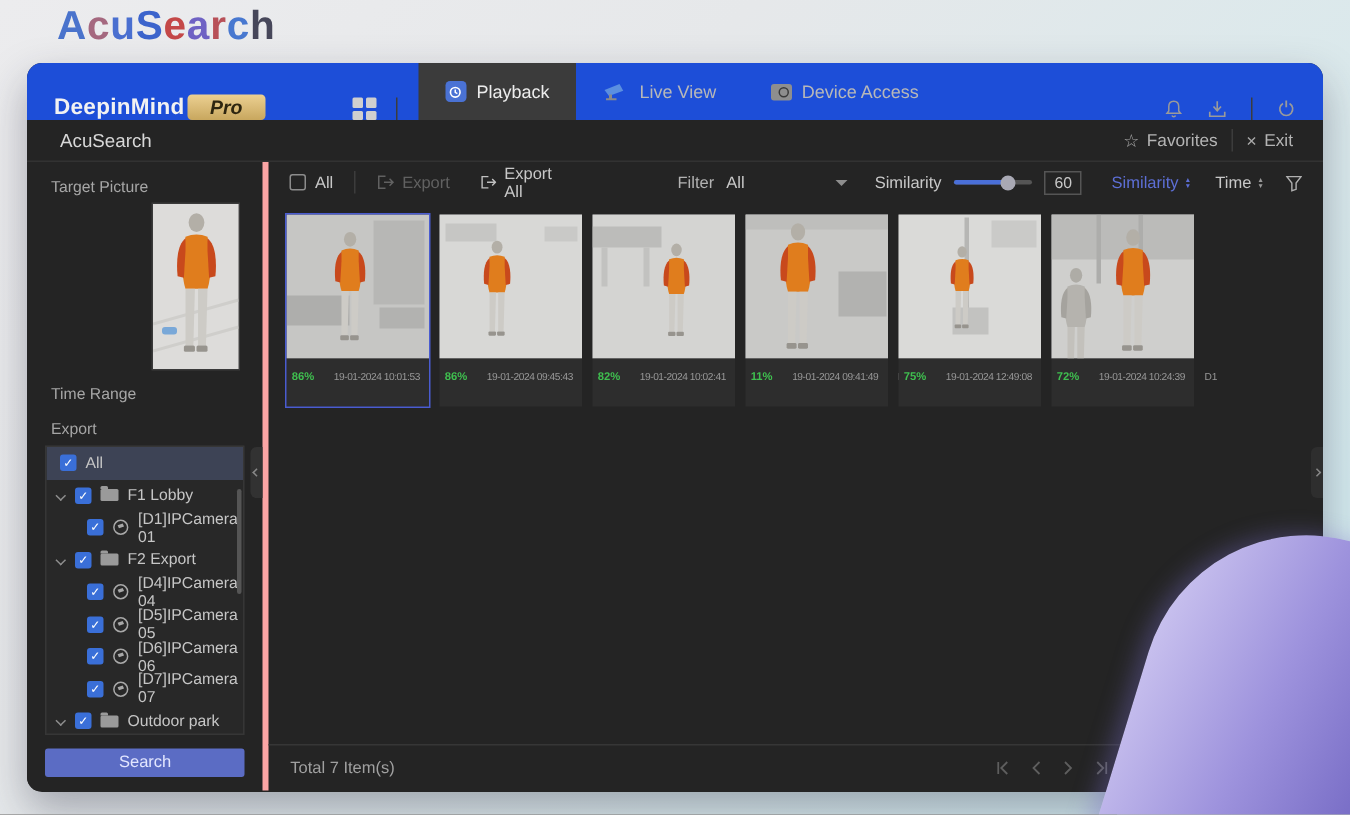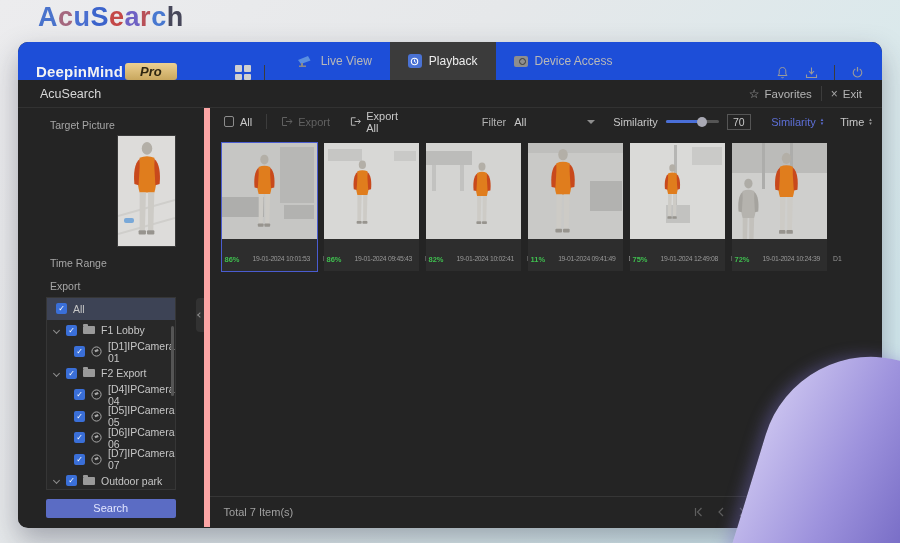--- a/index.html
+++ b/index.html
@@ -38,21 +38,21 @@
 
   
   .subheader { height:28px; background:#242424; border-bottom:1px solid #323232; display:flex; align-items:center; }
   .sh-title { margin-left:22px; font-size:12.5px; color:#d8d8d8; }
   .sh-right { margin-left:auto; margin-right:20px; display:flex; align-items:center; gap:9px; font-size:11.5px; color:#b4b4b4; }
   .sh-right .glyph { font-size:12px; color:#a8a8a8; }
   .sh-item { display:flex; align-items:center; gap:5px; cursor:pointer; }
 
   
   .main { display:flex; height:419px; }
-  .sidepanel { width:234px; background:#242424; border-right:6px solid #fca5a5; position:relative; padding:0 28px; }
+  .sidepanel { width:234px; background:#242424; border-right:4px solid #fca5a5; position:relative; padding:0 12px; }
   .content { flex:1; position:relative; display:flex; flex-direction:column; }
 
   
   .slabel { font-size:10.5px; color:#a6a6a6; margin:11px 0 5px 4px; }
   .target-pic { width:57px; height:110px; margin-left:72px; background:linear-gradient(#e3e2e0,#cfcecb); box-shadow:0 0 0 1px #3a3a3a; }
   .range-input { height:18px; background:#1c1c1c; border:1px solid #3e3e3e; display:flex; align-items:center;
     padding:0 5px; font-size:9.5px; color:#c6c6c6; justify-content:space-between; cursor:text; }
   .tree { height:193px; background:#282828; border:1px solid #363636; overflow:hidden; position:relative; }
   .tree-row { height:21.5px; display:flex; align-items:center; gap:6px; font-size:10.5px; color:#c6c6c6; cursor:pointer; }
   .tree-row.sel { background:#3d4355; }
@@ -92,21 +92,21 @@
   .sortic { display:flex; flex-direction:column; line-height:4px; font-size:4.5px; color:#9a9a9a; }
   .sort.active .sortic { color:#5d6fd6; }
   .funnel { margin-left:14px; margin-right:14px; cursor:pointer; }
 
   
   .grid { padding:8px 12px; display:flex; flex-wrap:wrap; column-gap:7px; row-gap:14px; align-content:flex-start; }
   .card { width:95px; cursor:pointer; }
   .card.sel { outline:1px solid #4a5cd0; }
   .thumb { height:96px; overflow:hidden; background:#cecece; }
   .thumb svg { display:block; }
-  .meta { height:14px; background:#2d2d2d; display:flex; align-items:flex-start; gap:13px; padding:16px 3px; white-space:nowrap; }
+  .meta { height:14px; background:#2d2d2d; display:flex; align-items:flex-end; gap:13px; padding:16px 3px; white-space:nowrap; }
   .pct { color:#3fbf4f; font-weight:bold; font-size:7.5px; }
   .ts { color:#989898; font-size:6.8px; letter-spacing:-.3px; }
   .ch { color:#989898; font-size:6.8px; }
 
   
   .footer { margin-top:auto; height:31px; border-top:1px solid #363636; display:flex; align-items:center; padding:0 14px; }
   .total { font-size:11px; color:#a0a0a0; }
   .pager { margin-left:auto; display:flex; align-items:center; gap:13px; }
   .pgic { cursor:pointer; display:flex; }
   .pageval { width:42px; height:17px; border:1px solid #4a4a4a; font-size:10.5px; color:#c8c8c8;
@@ -149,36 +149,36 @@
     <div class="titlebar">
       <span class="brand">DeepinMind</span>
       <span class="pro">Pro</span>
       <span class="apps">
           <i></i>
           <i></i>
           <i></i>
           <i></i>
         </span>
       <span class="vdiv"></span>
-      <div class="tab">
-        <svg width="17" height="12" viewBox="0 0 17 12">
-          <path d="M1 5 L11 1 L13.5 5.5 L4 9 Z" fill="#5b8fe0"></path>
-          <rect x="4" y="8" width="2" height="3" fill="#8a8a8a"></rect>
-          <rect x="2" y="10.5" width="7" height="1.5" fill="#8a8a8a"></rect>
-        </svg>
-        <span>Live View</span>
-      </div>
       <div class="tab active">
         <span class="pbic">
           <svg width="9" height="9" viewBox="0 0 9 9">
               <circle cx="4.5" cy="4.5" r="3.2" fill="none" stroke="#fff" stroke-width="1.1"></circle>
               <path d="M4.5 2.6 v2 l1.4.8" stroke="#fff" stroke-width="1" fill="none"></path>
             </svg>
         </span>
         <span>Playback</span>
+      </div>
+      <div class="tab">
+        <svg width="17" height="12" viewBox="0 0 17 12">
+          <path d="M1 5 L11 1 L13.5 5.5 L4 9 Z" fill="#5b8fe0"></path>
+          <rect x="4" y="8" width="2" height="3" fill="#8a8a8a"></rect>
+          <rect x="2" y="10.5" width="7" height="1.5" fill="#8a8a8a"></rect>
+        </svg>
+        <span>Live View</span>
       </div>
       <div class="tab">
         <span class="daic"></span>
         <span>Device Access</span>
       </div>
       <div class="tb-right">
         <svg width="13" height="13" viewBox="0 0 13 13">
           <path d="M6.5 1.5 C4.3 1.5 3.2 3 3.2 5 v3 L2 9.5 h9 L9.8 8 v-3 C9.8 3 8.7 1.5 6.5 1.5 Z" fill="none" stroke="#9a9a9a" stroke-width="1"></path>
           <path d="M5.3 11 a1.3 1.3 0 0 0 2.4 0" fill="none" stroke="#9a9a9a" stroke-width="1"></path>
         </svg>
@@ -316,21 +316,21 @@
           <span style="margin-left:72px; color:#b2b2b2">Filter</span>
           <span class="select">
             <span>All</span>
             <span class="tri"></span>
           </span>
           <span style="margin-left:18px">Similarity</span>
           <span class="slider">
               <span class="fill"></span>
               <span class="knob"></span>
             </span>
-          <span class="simval">70</span>
+          <span class="simval">60</span>
           <span class="sort active" style="margin-left:20px">
             <span>Similarity</span>
             <span class="sortic">
                 <i>▲</i>
                 <i>▼</i>
               </span>
           </span>
           <span class="sort" style="margin-left:16px">
             <span>Time</span>
             <span class="sortic">

